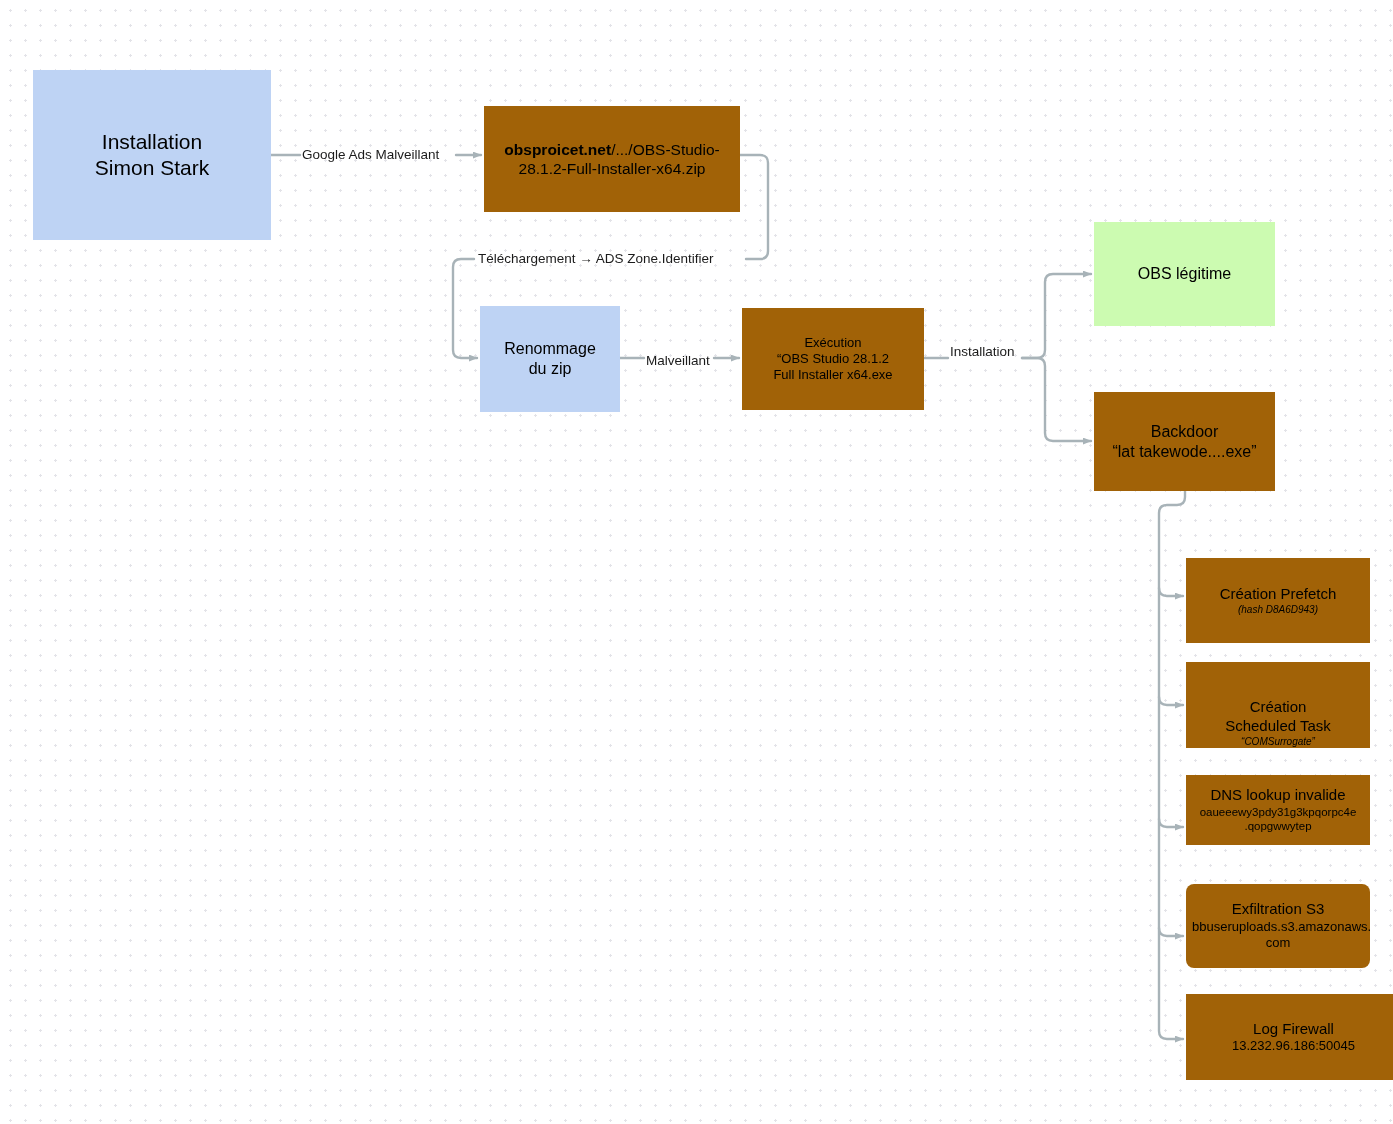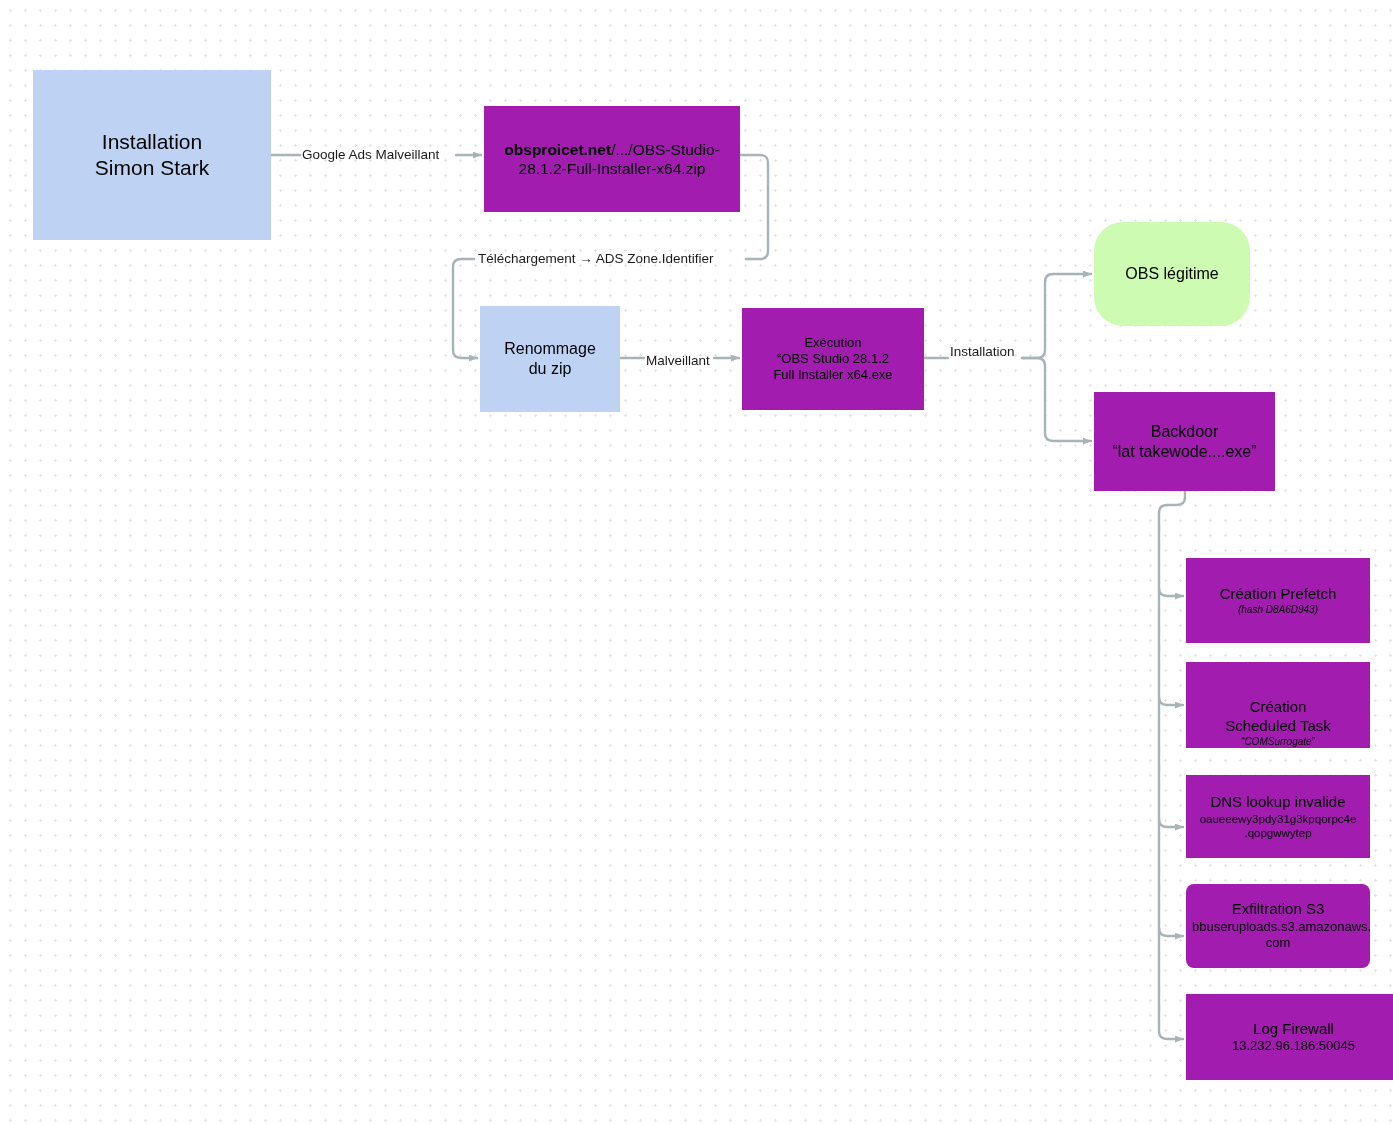--- a/index.html
+++ b/index.html
@@ -40,42 +40,42 @@
     text-align: center;
     color: #000000;
     line-height: 1.25;
   }
   .node .txt {
     width: 100%;
     padding: 0 6px;
     box-sizing: border-box;
   }
   .n-blue  { background-color: #bed3f4; }
-  .n-red   { background-color: #a21caf; }
+  .n-red   { background-color: #a16207; }
   .n-green { background-color: #ccfbb1; }
 
   .edge-label {
     position: absolute;
     font-size: 13.5px;
     color: #1b1b1b;
     white-space: nowrap;
     background-color: transparent;
     line-height: 1;
   }
 
   
   #node-user        { left: 33px;   top: 70px;  width: 238px; height: 170px; font-size: 21px; }
   #node-url         { left: 484px;  top: 106px; width: 256px; height: 106px; font-size: 15.5px; }
   #node-rename      { left: 480px;  top: 306px; width: 140px; height: 106px; font-size: 16px; }
   #node-exec        { left: 742px;  top: 308px; width: 182px; height: 102px; font-size: 13px; }
-  #node-obs         { left: 1094px; top: 222px; width: 156px; height: 104px; font-size: 16px; border-radius: 29px; }
+  #node-obs         { left: 1094px; top: 222px; width: 181px; height: 104px; font-size: 16px; }
   #node-backdoor    { left: 1094px; top: 392px; width: 181px; height: 99px;  font-size: 16px; }
   #node-prefetch    { left: 1186px; top: 558px; width: 184px; height: 85px;  font-size: 15px; }
   #node-schtask     { left: 1186px; top: 662px; width: 184px; height: 86px;  font-size: 15px; align-items: flex-end; }
-  #node-dns         { left: 1186px; top: 775px; width: 184px; height: 83px;  font-size: 15px; }
+  #node-dns         { left: 1186px; top: 775px; width: 184px; height: 70px;  font-size: 15px; }
   #node-exfil       { left: 1186px; top: 884px; width: 184px; height: 84px;  font-size: 15px; border-radius: 8px; }
   #node-firewall    { left: 1186px; top: 994px; width: 215px; height: 86px;  font-size: 15px; }
 
   .sub      { display: block; font-size: 11.5px; }
   .sub-ital { display: block; font-size: 10px; font-style: italic; }
   .sub-big  { display: block; font-size: 13px; }
   .bold     { font-weight: bold; }
 
   
   #lbl-ads      { left: 302px; top: 148px; }

